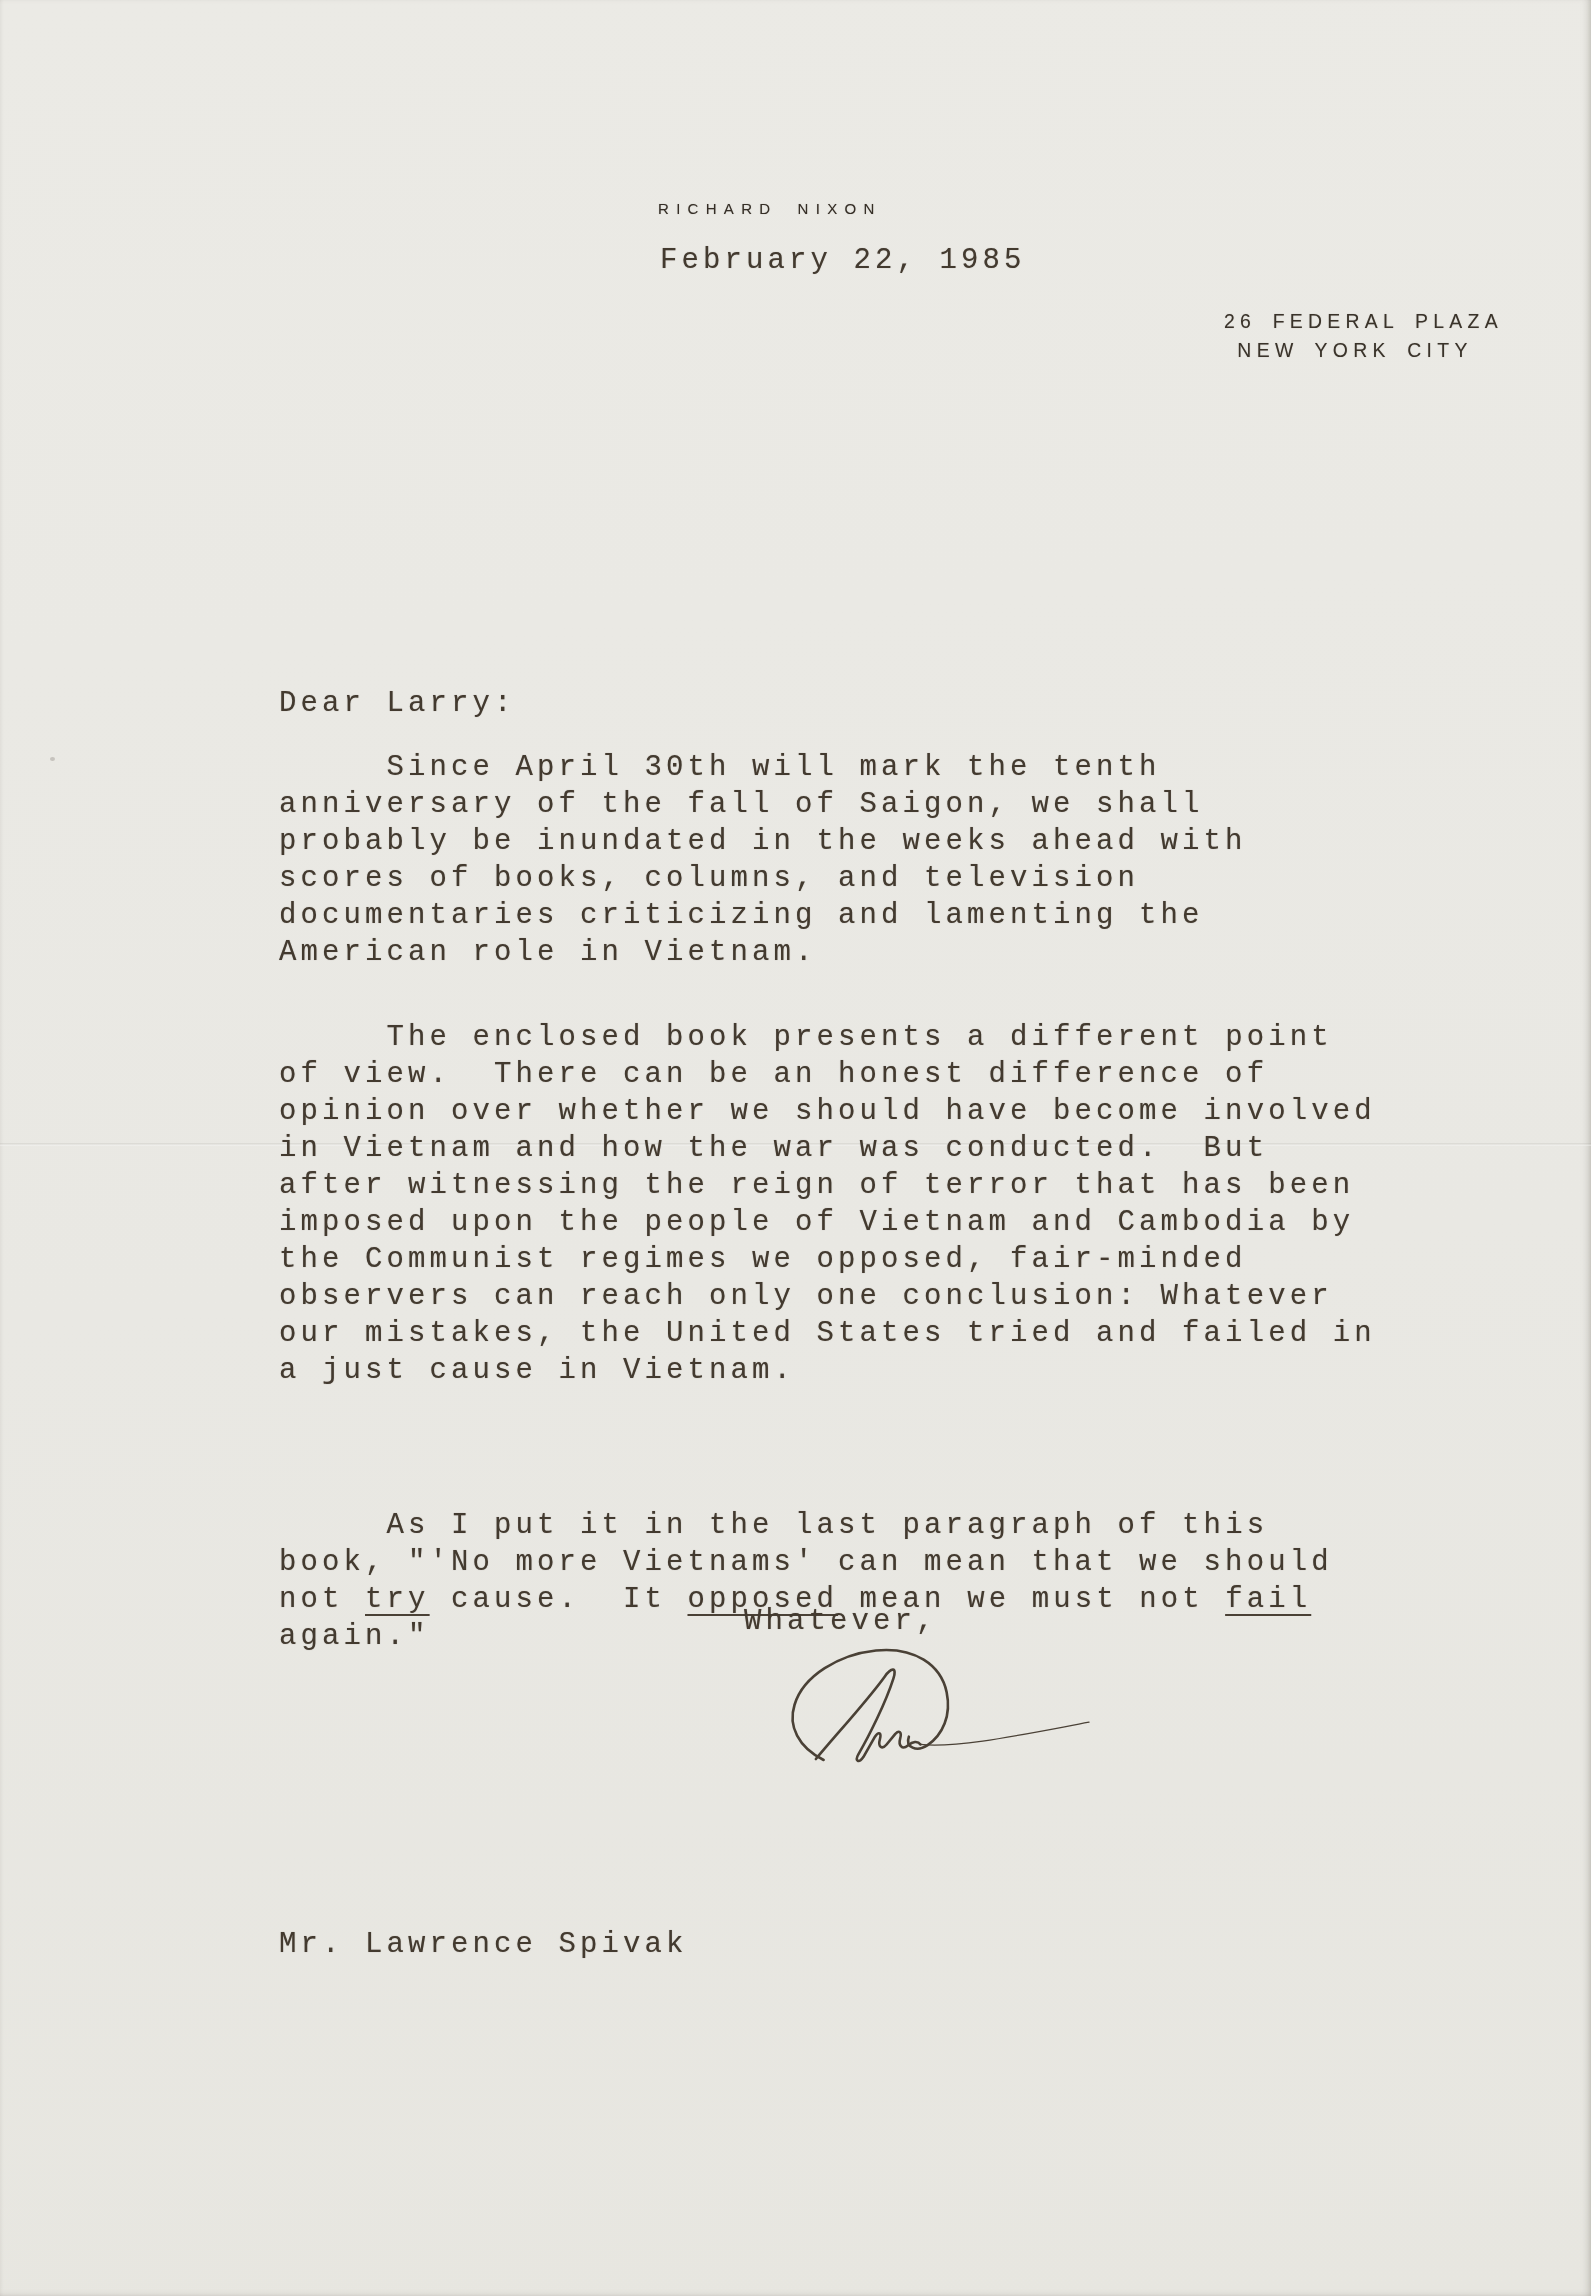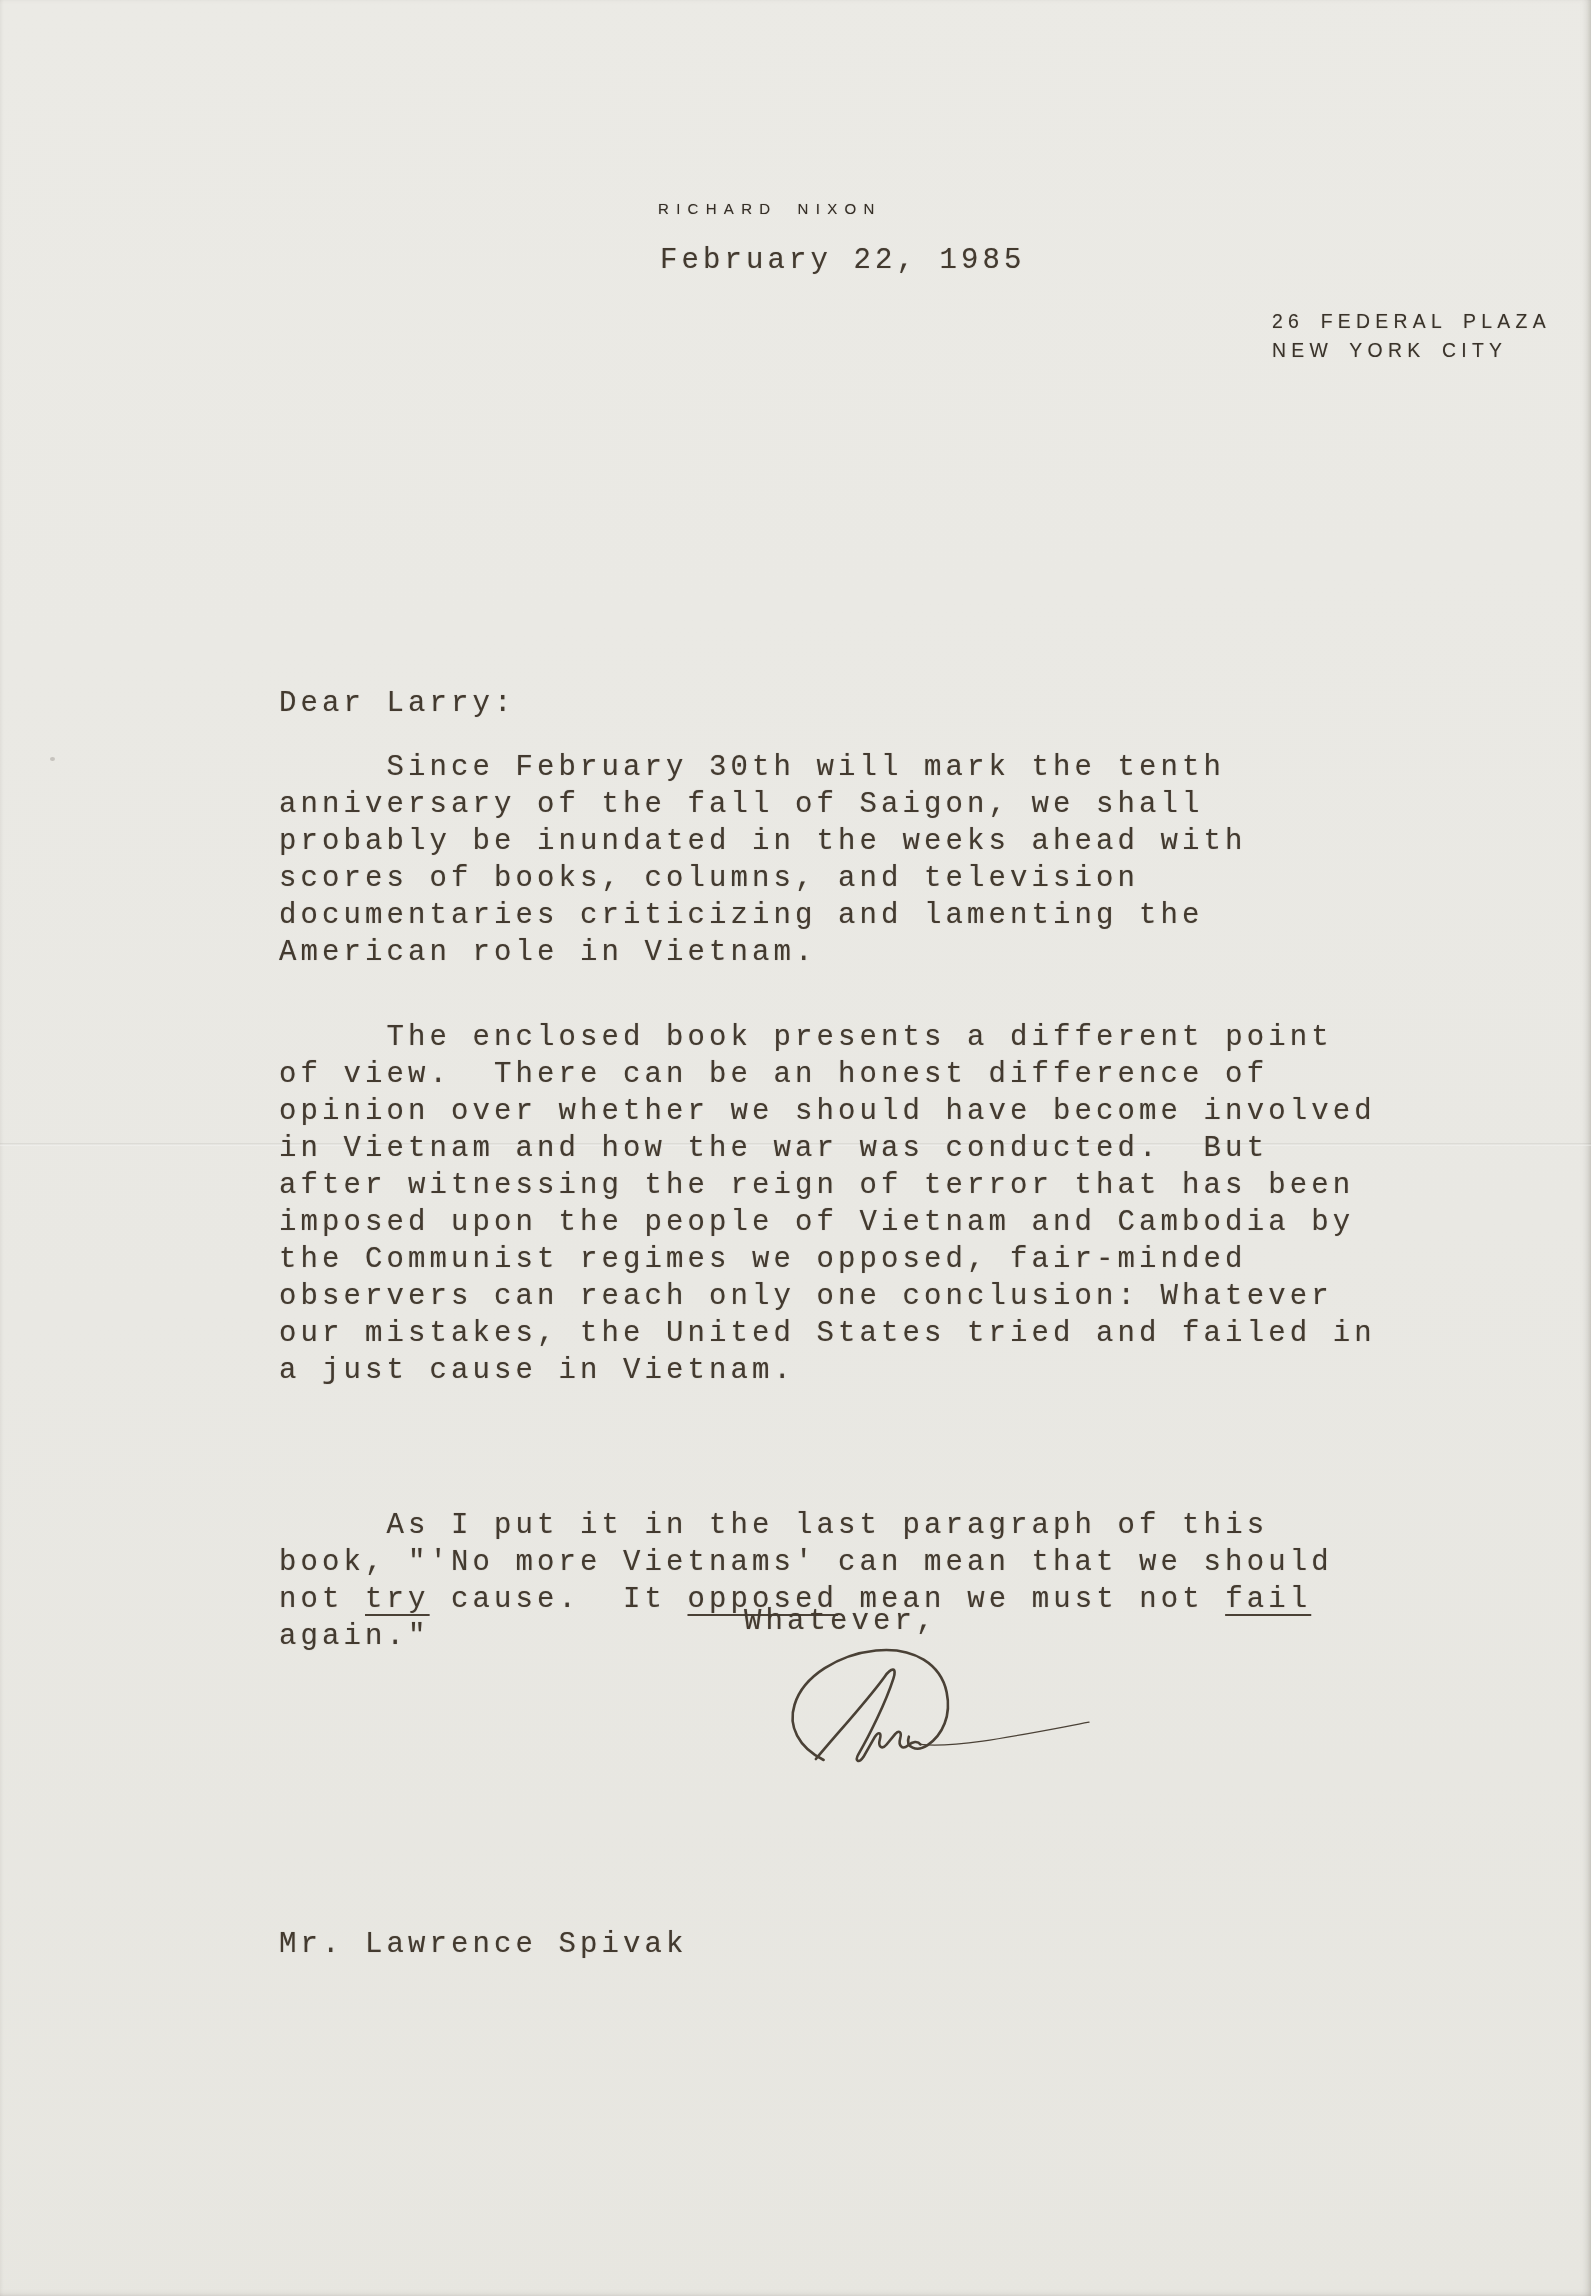--- a/index.html
+++ b/index.html
@@ -29,24 +29,24 @@
     font-size:15px;line-height:23px;letter-spacing:7.3px;word-spacing:8.7px;
     color:#352e26;text-shadow:0 0 1px rgba(53,46,38,.35);
     white-space:nowrap;
   }
   .date{
     position:absolute;left:660px;top:243px;
     font-size:29px;line-height:35px;letter-spacing:4.1px;
     white-space:nowrap;text-shadow:0 0 1px rgba(60,50,40,.35);
   }
   .address{
-    position:absolute;left:1272px;top:307px;width:262px;
+    position:absolute;left:1224px;top:307px;width:262px;
     font-family:"Liberation Sans","DejaVu Sans",sans-serif;
     font-size:19.4px;line-height:29px;letter-spacing:5.3px;word-spacing:5.8px;
-    color:#3a332a;text-align:left;text-shadow:0 0 1px rgba(53,46,38,.3);
+    color:#3a332a;text-align:center;text-shadow:0 0 1px rgba(53,46,38,.3);
     white-space:nowrap;
   }
   .body-text{
     position:absolute;left:279px;
     font-size:29px;line-height:37px;letter-spacing:4.1px;
     white-space:pre-wrap;
     text-shadow:0 0 1px rgba(60,50,40,.38);
   }
   .salutation{top:685px;text-align:center;}
   .para1{top:749px;}
@@ -77,21 +77,21 @@
 
   <div class="date">February 22, 1985</div>
 
   <div class="address">
     <div>26 FEDERAL PLAZA</div>
     <div>NEW YORK CITY</div>
   </div>
 
   <div class="body-text salutation">Dear Larry:</div>
 
-  <div class="body-text para1">     Since February 30th will mark the tenth
+  <div class="body-text para1">     Since April 30th will mark the tenth
 anniversary of the fall of Saigon, we shall
 probably be inundated in the weeks ahead with
 scores of books, columns, and television
 documentaries criticizing and lamenting the
 American role in Vietnam.</div>
 
   <div class="body-text para2">     The enclosed book presents a different point
 of view.  There can be an honest difference of
 opinion over whether we should have become involved
 in Vietnam and how the war was conducted.  But

